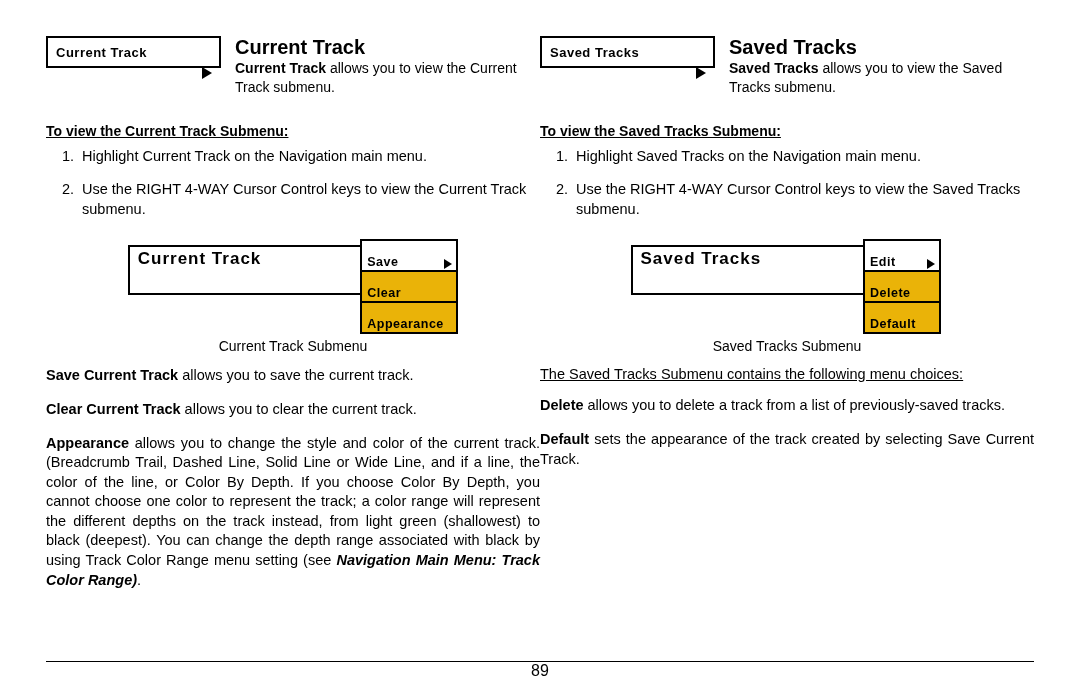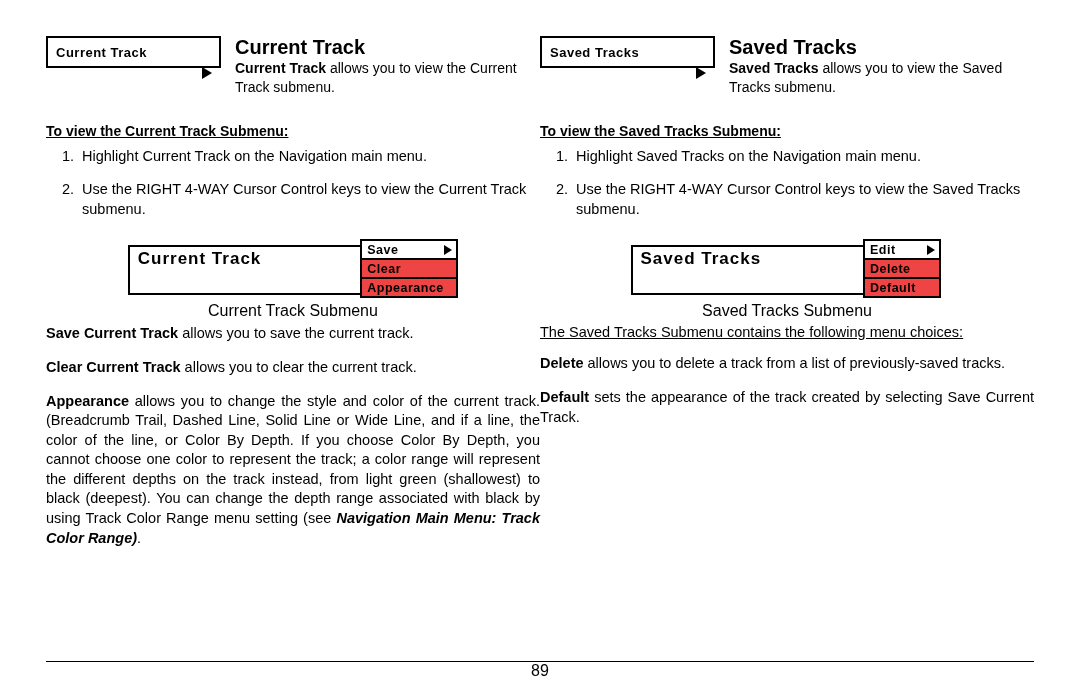--- a/index.html
+++ b/index.html
@@ -100,40 +100,40 @@
   .sub-item {
     border: 2px solid #000;
     border-left: 2.5px solid #000;
     margin-left: -2.5px;
     width: 98px;
     font-weight: 700;
     font-size: 12.5px;
     letter-spacing: 0.5px;
     font-family: "Arial Narrow", Arial, sans-serif;
     padding: 1px 5px;
-    height: 21px;
-    display: flex;
-    align-items: center;
+    height: 33px;
+    display: flex;
+    align-items: flex-end;
     margin-top: -2px;
     position: relative;
   }
   .sub-item.first { margin-top: 0; background: #fff; }
-  .sub-item.shaded { background: #ef4444; }
+  .sub-item.shaded { background: #eab308; }
   .sub-item .tri-r {
     position: absolute;
     right: 4px;
     width: 0; height: 0;
     border-top: 5px solid transparent;
     border-bottom: 5px solid transparent;
     border-left: 8px solid #000;
   }
   .fig-caption {
     text-align: center;
-    font-size: 16px;
-    margin-bottom: 4px;
+    font-size: 14px;
+    margin-bottom: 12px;
   }
   .choices-head {
     font-weight: 400;
     font-size: 14.5px;
     text-decoration: underline;
     margin-bottom: 14px;
   }
   .para {
     font-size: 14.5px;
     line-height: 1.35;

